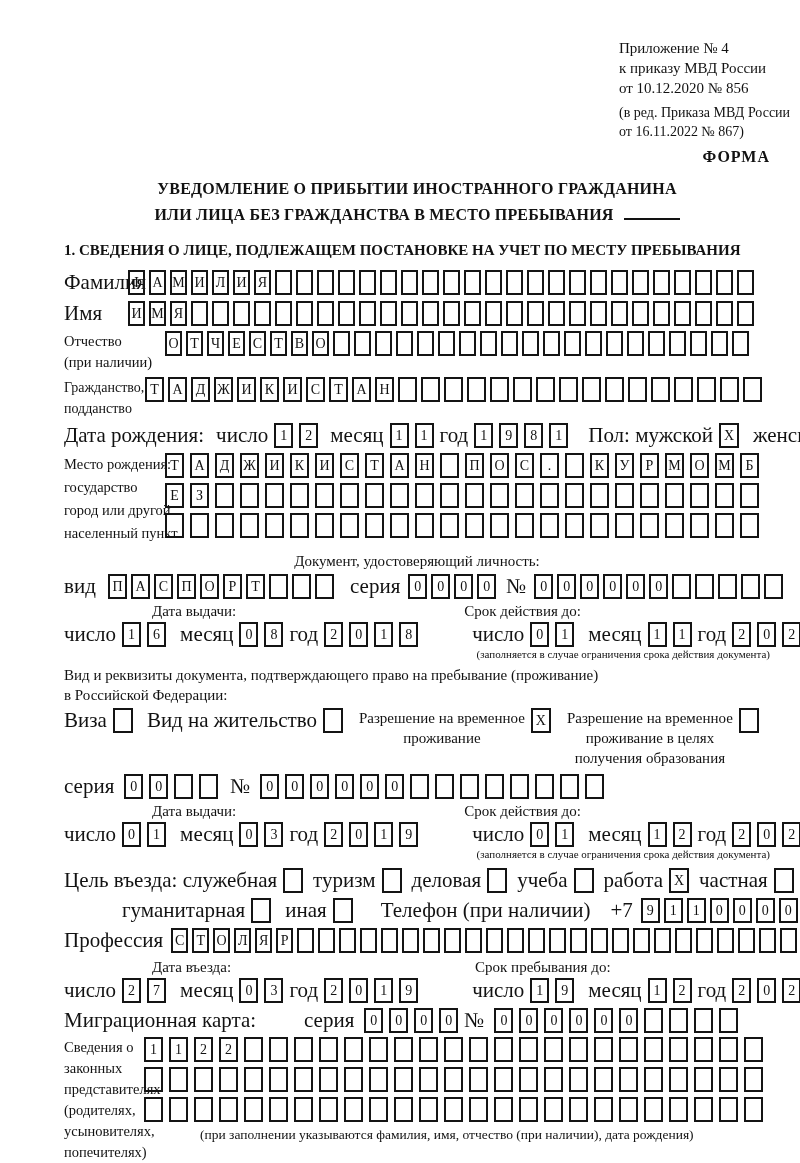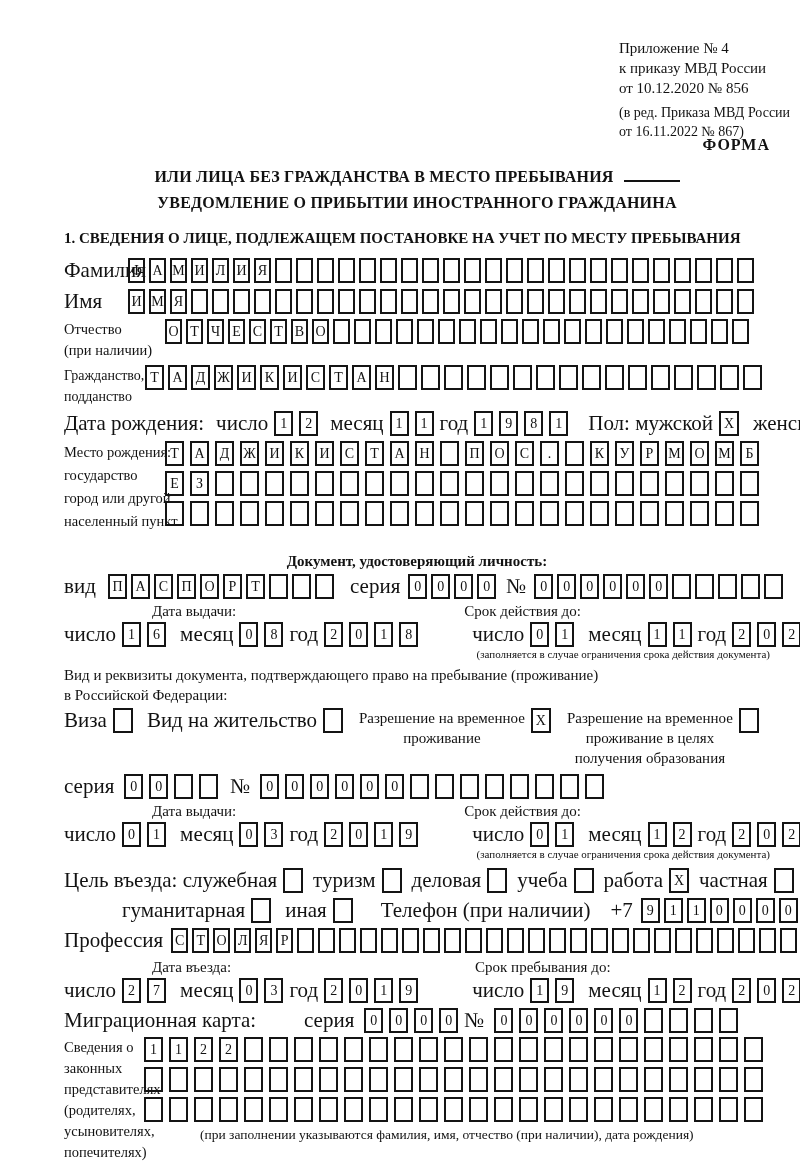--- a/index.html
+++ b/index.html
@@ -1,21 +1,21 @@
 <!DOCTYPE html>
 <html><head>
 <meta charset="utf-8">
 <style>
   * { box-sizing: border-box; }
   html, body { margin:0; padding:0; background:#fff; }
   body {
     width:800px; height:1163px; overflow:hidden;
     font-family:"Liberation Serif","DejaVu Serif",serif; color:#121212;
   }
-  .page { position:relative; width:800px; height:1163px; padding:24px 30px 0 64px; overflow:hidden; }
+  .page { position:relative; width:800px; height:1163px; padding:36px 30px 0 64px; overflow:hidden; }
 
   .appendix { position:absolute; left:619px; top:38px; font-size:15px; line-height:20px; }
   .appendix .amend { font-size:14px; line-height:19px; }
   .appendix .amend.first { margin-top:5px; }
 
   .forma { margin-top:112px; text-align:right; font-weight:bold; font-size:16px; letter-spacing:1px; }
   .title { margin-top:10px; text-align:center; font-weight:bold; font-size:16px; line-height:26px; letter-spacing:.2px; }
   .uline { display:inline-block; width:56px; border-bottom:2px solid #121212; margin-left:10px; }
   .section1 { margin-top:14px; font-weight:bold; font-size:15px; }
 
@@ -35,21 +35,21 @@
   .checkbox { width:20px; height:25px; margin:0 0 0 6px; }
 
   .ml4{margin-left:14px}.ml6{margin-left:6px}.ml8{margin-left:8px}.ml10{margin-left:10px}
   .ml12{margin-left:12px}.ml14{margin-left:14px}.ml16{margin-left:16px}.ml20{margin-left:20px}
   .ml28{margin-left:28px}.ml48{margin-left:48px}
 
   .dgroup { display:inline-flex; align-items:center; }
   .dgroup .lbl { margin-right:6px;text-align:center; }
   .dhdr { display:flex; font-size:15px; margin-top:4px; }
   .note { font-size:11px; text-align:right; margin-top:1px; }
-  .dochdr { text-align:center; font-weight:bold; font-size:15px; margin-top:20px; }
+  .dochdr { text-align:center; font-weight:normal; font-size:15px; margin-top:8px; }
   .plain { font-size:15px; margin-top:7px; }
   .permit-col { display:inline-flex; flex-direction:column; align-items:center; font-size:15px; line-height:20px; text-align:center; flex:none; }
   .vrow { margin-bottom:5px; }
   .repnote { font-size:13.5px; margin-top:5px; margin-left:56px; white-space:nowrap; }
 </style>
 </head>
 <body>
 
 <div class="page">
 
@@ -57,22 +57,22 @@
     <div>Приложение № 4</div>
     <div>к приказу МВД России</div>
     <div>от 10.12.2020 № 856</div>
     <div class="amend first">(в ред. Приказа МВД России</div>
     <div class="amend">от 16.11.2022 № 867)</div>
   </div>
 
   <div class="forma">ФОРМА</div>
 
   <div class="title">
+    <div>УВЕДОМЛЕНИЕ О ПРИБЫТИИ ИНОСТРАННОГО ГРАЖДАНИНА</div>
     <div><span>ИЛИ ЛИЦА БЕЗ ГРАЖДАНСТВА В МЕСТО ПРЕБЫВАНИЯ</span><span class="uline"></span></div>
-    <div>УВЕДОМЛЕНИЕ О ПРИБЫТИИ ИНОСТРАННОГО ГРАЖДАНИНА</div>
   </div>
 
   <div class="section1">1. СВЕДЕНИЯ О ЛИЦЕ, ПОДЛЕЖАЩЕМ ПОСТАНОВКЕ НА УЧЕТ ПО МЕСТУ ПРЕБЫВАНИЯ</div>
 
   <div class="frow" style="margin-top:11px">
     <span class="lbl w64">Фамилия</span>
     <span class="cells">
         <span class="cell">Ф</span>
         <span class="cell">А</span>
         <span class="cell">М</span>

